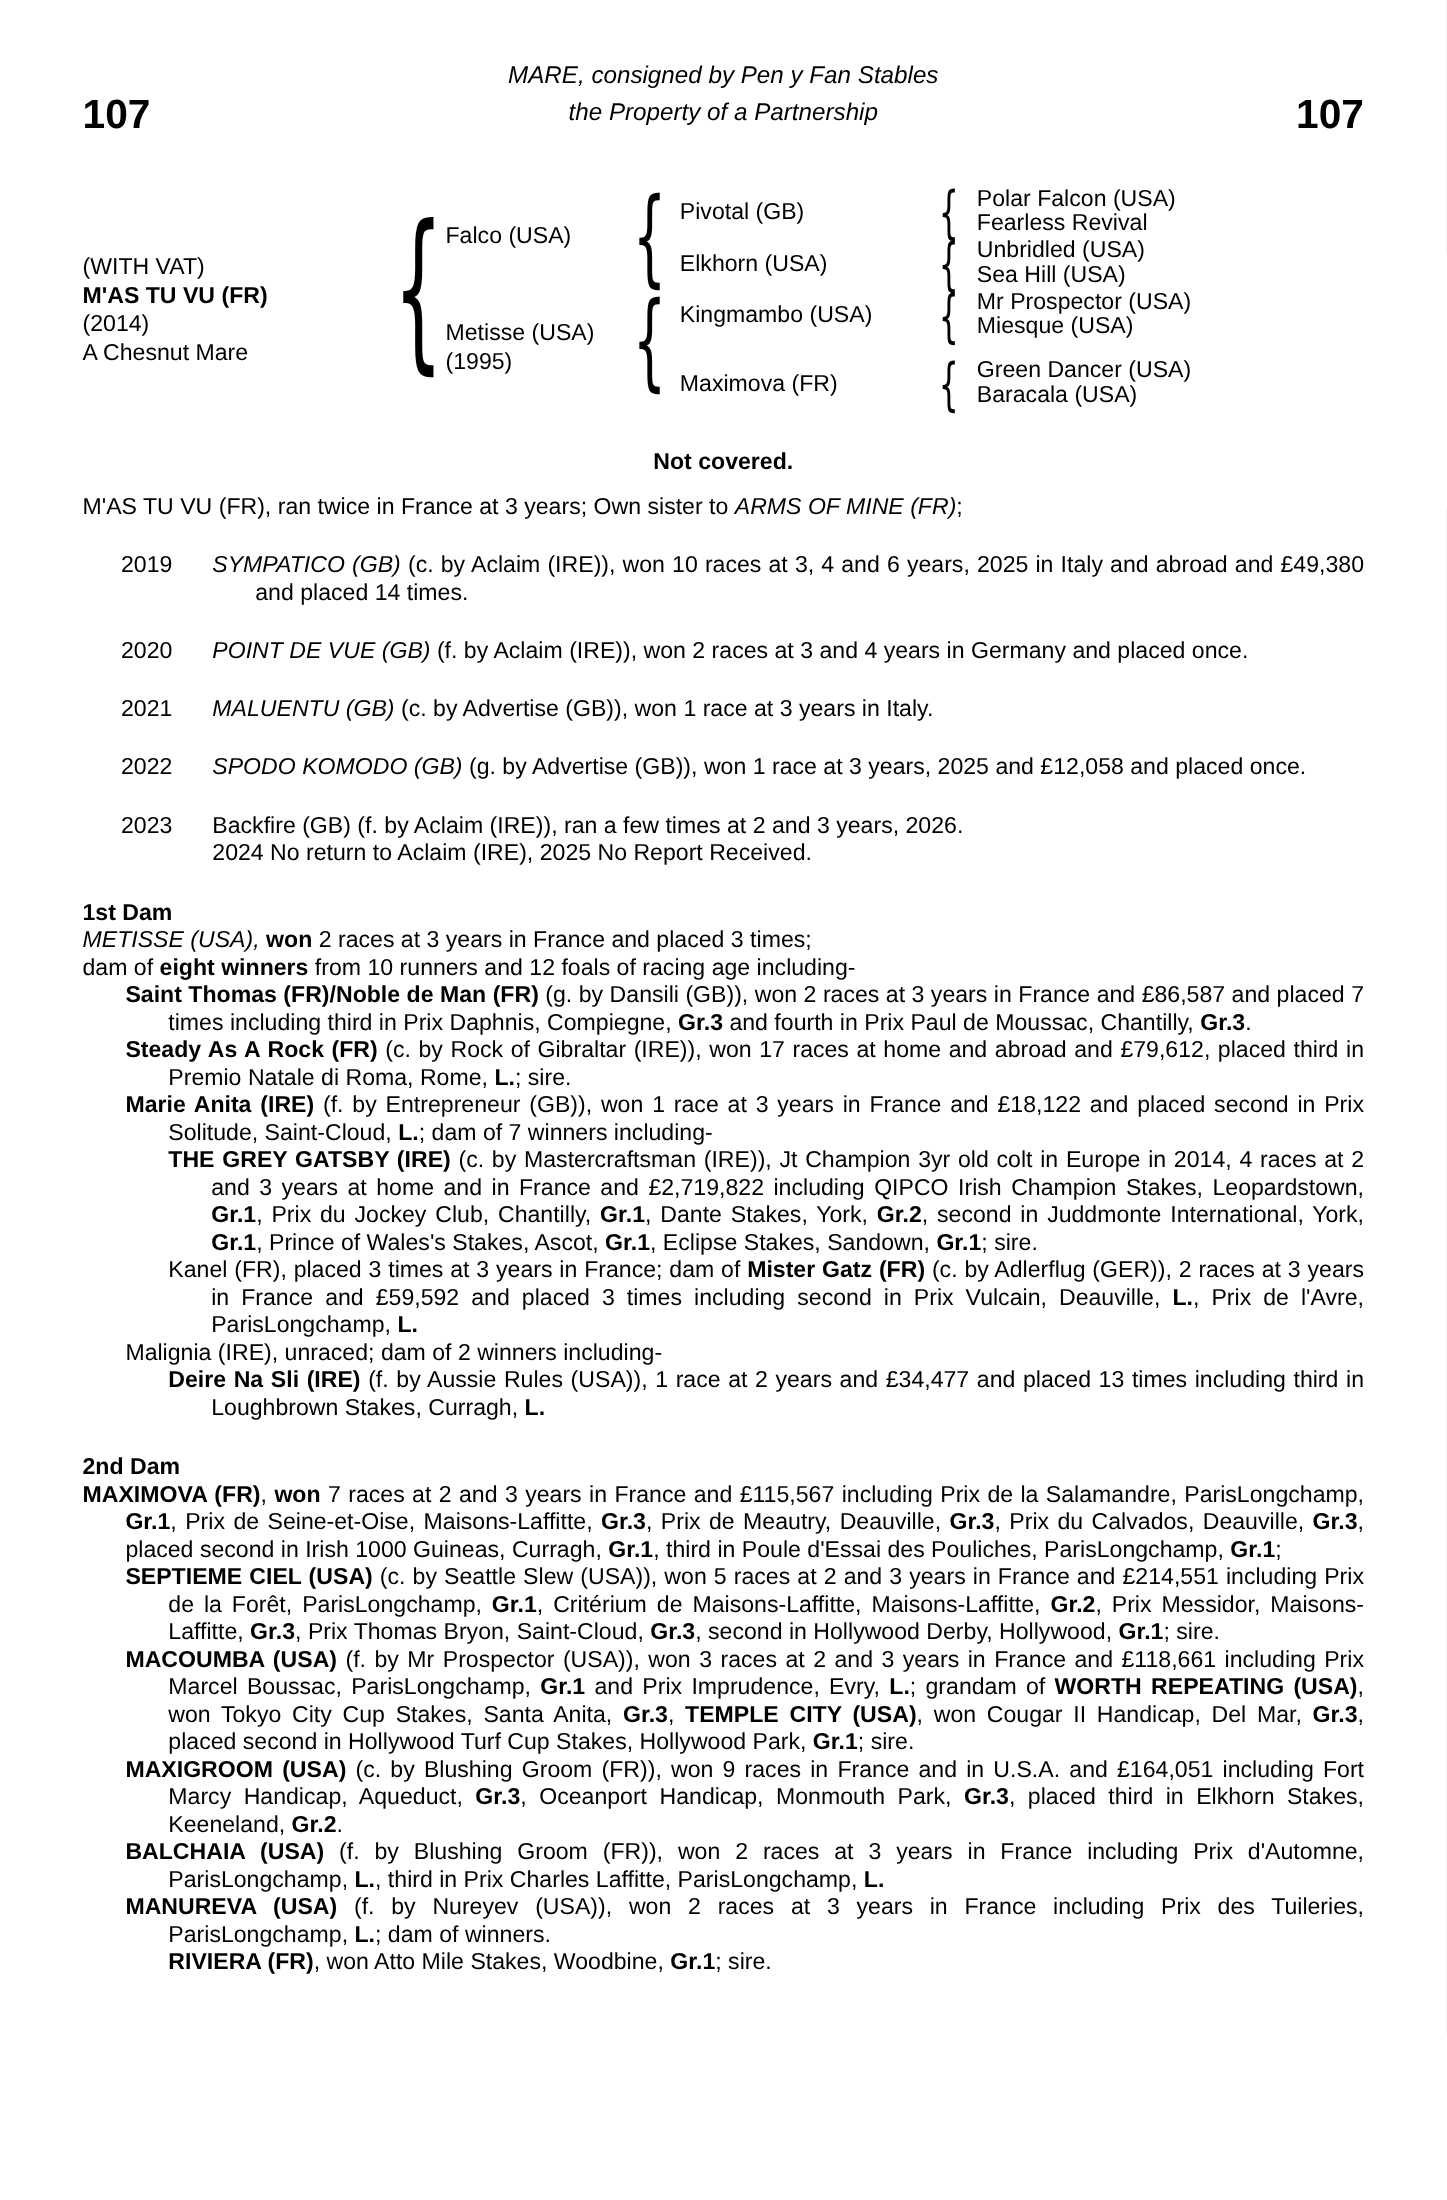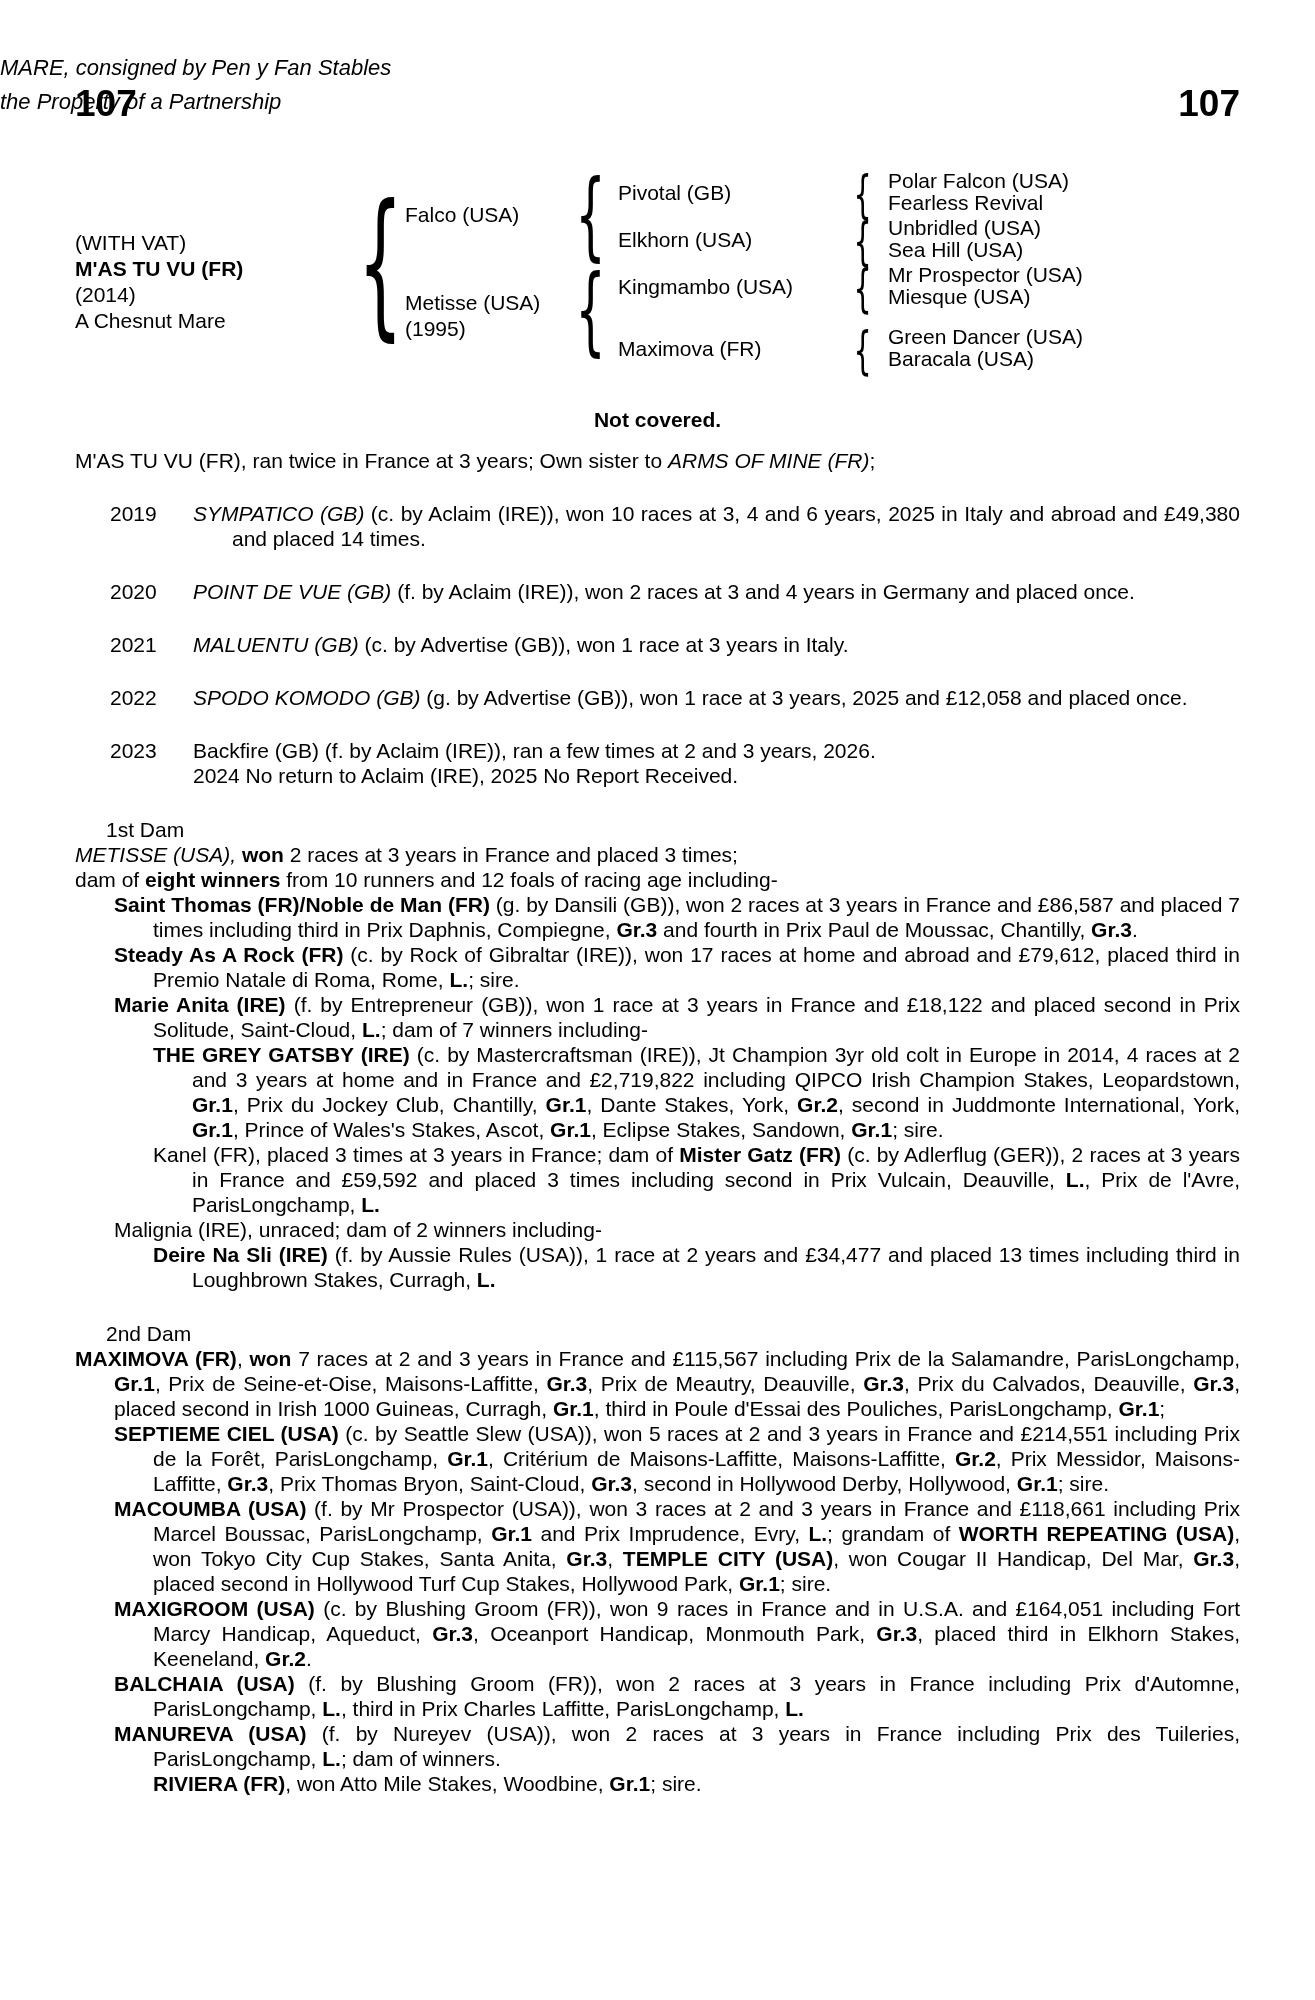--- a/index.html
+++ b/index.html
@@ -11,21 +11,21 @@
     color:#000;
     font-family:"Liberation Sans","DejaVu Sans",sans-serif;
     font-size:21px;
     line-height:25px;
     overflow:hidden;
   }
   
   .lot{position:absolute;top:84px;font-size:37px;font-weight:bold;line-height:40px;}
   .lot-left{left:75px;}
   .lot-right{right:75px;}
-  .consign-line{position:absolute;left:0;width:100%;text-align:left;font-style:italic;font-size:22px;}
+  .consign-line{position:absolute;left:0;width:100%;text-align:center;font-style:italic;font-size:22px;}
   .consign-1{top:55px;}
   .consign-2{top:89px;}
   
   .ped{position:absolute;left:0;top:0;width:100%;height:400px;}
   .ped .node{position:absolute;white-space:nowrap;font-size:21px;line-height:22px;}
   .mare-block{position:absolute;left:75px;top:230px;line-height:26px;}
   .mare-name{font-weight:bold;}
   .brace{position:absolute;font-family:"DejaVu Sans",sans-serif;font-weight:normal;}
   .brace-g1{left:330px;top:178px;font-size:158px;line-height:170px;transform:scaleX(0.45);}
   .brace-g2{left:560px;font-size:96px;line-height:104px;transform:scaleX(0.5);}
@@ -34,21 +34,21 @@
   .brace-g3{left:846px;font-size:52px;line-height:56px;transform:scaleX(0.55);}
   
   .covering{position:absolute;left:0;top:407px;width:100%;text-align:center;font-weight:bold;}
   
   .bodytext{position:absolute;left:75px;top:448px;width:1165px;}
   .p{text-align:justify;}
   .wrap1{padding-left:39px;text-indent:-39px;}
   .cont{padding-left:118px;}
   .ind1{padding-left:78px;text-indent:-39px;}
   .ind2{padding-left:117px;text-indent:-39px;}
-  .hd{font-weight:normal;margin-top:29px;margin-left:31px;}
+  .hd{font-weight:bold;margin-top:29px;}
   .yrow{display:flex;margin-top:28px;}
   .yr{flex:0 0 118px;padding-left:35px;box-sizing:border-box;}
   .yt{flex:1;text-align:justify;padding-left:39px;text-indent:-39px;}
   .sb{font-weight:bold;}
   .si{font-style:italic;}
 </style>
 </head>
 <body>
 
 <div class="page">

